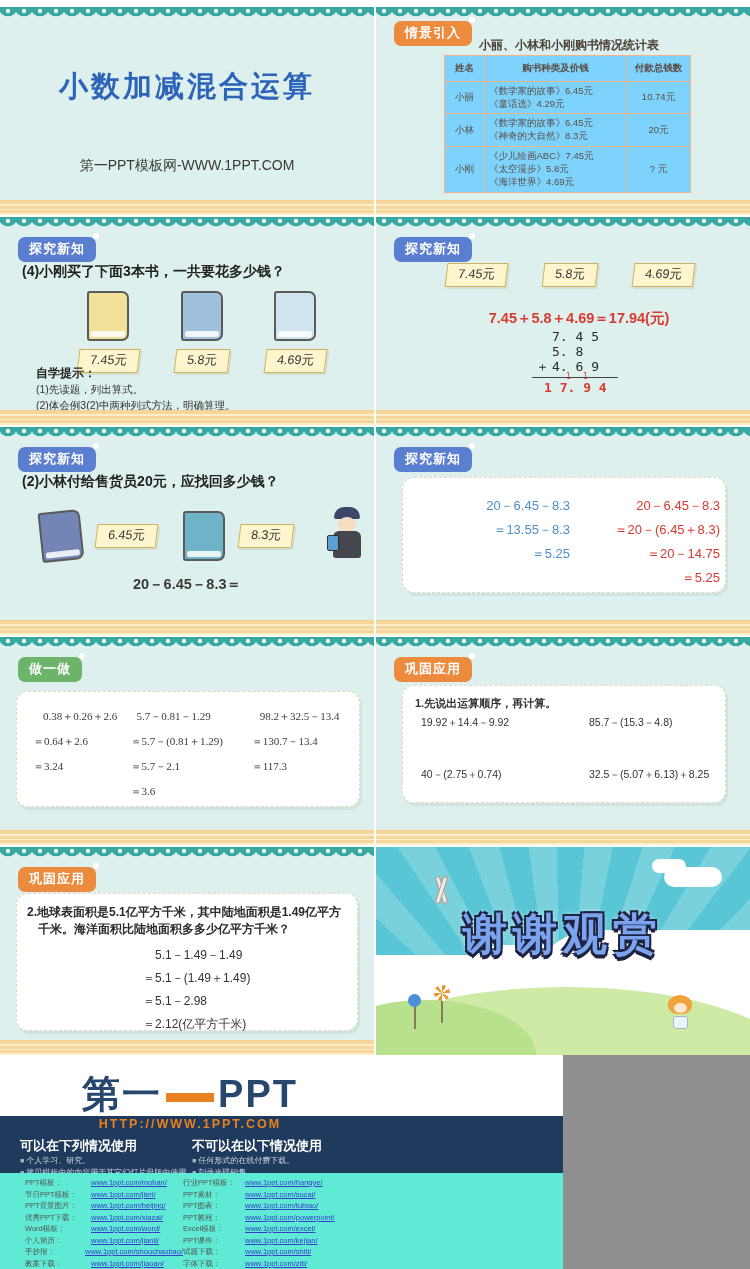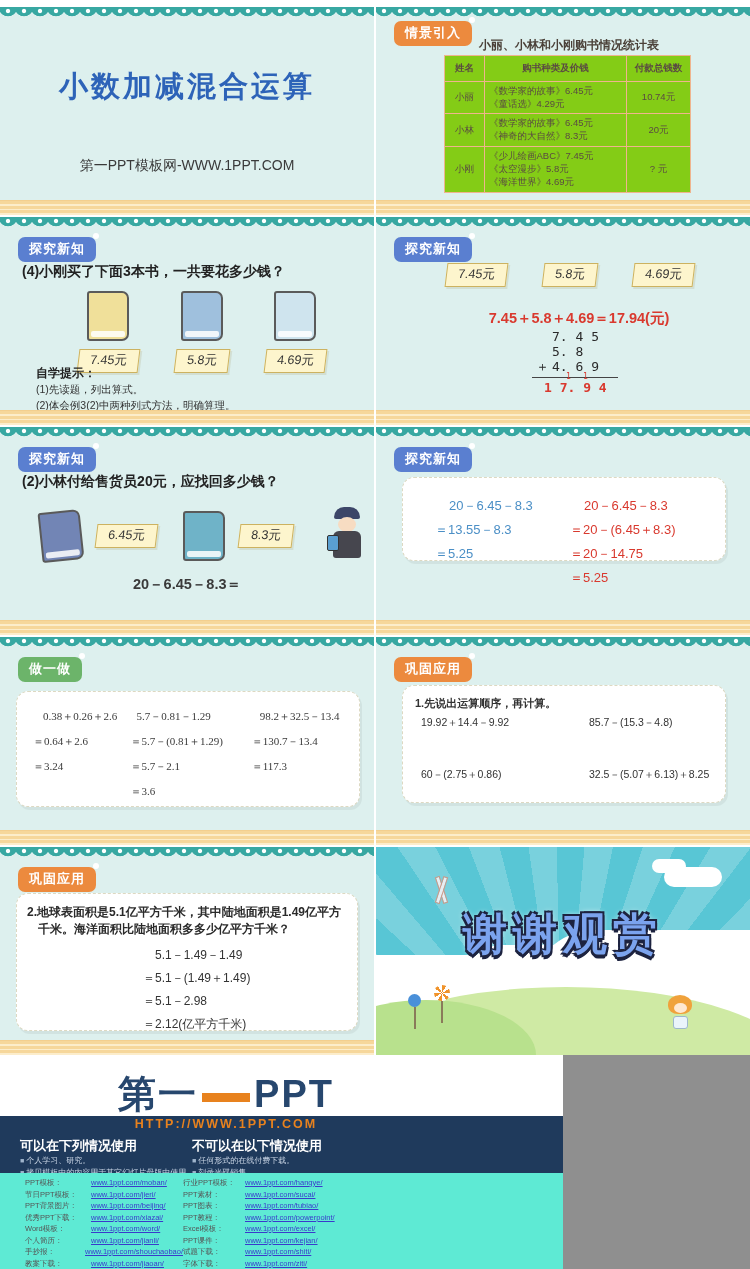--- a/index.html
+++ b/index.html
@@ -36,21 +36,21 @@
 
   .m-blue { color:#4b8fc6; } .m-red { color:#d9392e; } .m-dark { color:#3a3a3a; }
 
   
   .s1-title { margin-top:60px; text-align:center; font-size:29px; font-weight:bold; color:#2d63b8; letter-spacing:3px; }
   .s1-sub { margin-top:50px; text-align:center; font-size:14px; color:#3a3a3a; }
 
   
   .s2-title { position:absolute; left:68px; top:30px; width:250px; text-align:center; font-size:12px; font-weight:bold; color:#4a4038; }
   .ptable { position:absolute; left:68px; top:48px; border-collapse:collapse; font-size:9.5px; color:#5a4a42; }
-  .ptable th,.ptable td { border:1px solid #efb48e; background:#84cc16; padding:3px 4px; font-weight:normal; text-align:left; line-height:1.35; }
+  .ptable th,.ptable td { border:1px solid #efb48e; background:#7dd3fc; padding:3px 4px; font-weight:normal; text-align:left; line-height:1.35; }
   .ptable th { text-align:center; font-weight:bold; padding:6px 4px; }
   .ptable .c { text-align:center; }
   .ptable .col-name { width:40px; } .ptable .col-books { width:142px; } .ptable .col-total { width:64px; }
 
   
   .s3-q { position:absolute; left:22px; top:46px; font-size:14px; font-weight:600; color:#222; }
   .s3-books { position:absolute; left:78px; top:74px; display:flex; gap:36px; }
   .book-item { display:flex; flex-direction:column; align-items:center; gap:8px; }
   .s3-hint-t { position:absolute; left:36px; top:148px; font-size:12px; font-weight:bold; color:#222; }
   .s3-h1 { position:absolute; left:36px; top:166px; font-size:10.5px; color:#333; }
@@ -74,21 +74,21 @@
   .s5-expr { position:absolute; left:0; right:0; top:148px; text-align:center; font-size:14.5px; font-weight:600; }
   .boy { width:36px; height:58px; }
   .boy-hat { width:26px; height:12px; background:#3c4668; border-radius:10px 10px 2px 2px; margin:0 auto; }
   .boy-face { width:18px; height:15px; background:#f7dcc2; border-radius:50%; margin:-2px auto 0; }
   .boy-body { width:28px; height:27px; background:#46464e; border-radius:6px 6px 3px 3px; margin:-1px auto 0; position:relative; }
   .boy-book { position:absolute; left:-6px; top:4px; width:12px; height:16px; background:#5a9fd0; border:1px solid #333; border-radius:2px; }
 
   
   .mline { height:24px; line-height:24px; font-size:13px; white-space:nowrap; }
 
-  .s6-card { left:26px; top:50px; width:324px; height:84px; padding:16px 0 0 32px; display:flex; }
+  .s6-card { left:26px; top:50px; width:324px; height:116px; padding:16px 0 0 32px; display:flex;text-align:right; }
   .s6-colL { width:135px; } .s6-colR { width:150px; }
 
   .s7-card { left:16px; top:54px; width:344px; height:116px; padding:12px 0 0 10px; display:flex; }
   .s7-col { font-size:11px;font-family:Liberation Serif, serif; } .s7-col .mline { height:25px; line-height:25px; font-size:11px; }
   .s7-c1 { width:104px; padding-left:6px; } .s7-c2 { width:122px; } .s7-c3 { width:108px; }
 
   .s8-card { left:26px; top:48px; width:324px; height:118px; padding:10px 0 0 12px; }
   .s8-inst { font-size:11px; font-weight:600; color:#333; height:18px; }
   .s8-grid { display:grid; grid-template-columns:168px 1fr; row-gap:38px; margin-top:2px; }
   .s8-ex { font-size:10.5px; color:#333; padding-left:6px; white-space:nowrap; }
@@ -124,21 +124,21 @@
   .lo2 { width:16px; height:16px; background:repeating-conic-gradient(#f0932b 0 30deg,#fff 30deg 60deg); left:58px; bottom:54px; }
   .girl { position:absolute; left:292px; bottom:26px; z-index:6; }
   .girl-hair { width:24px; height:19px; background:#f0a23c; border-radius:50% 50% 42% 42%; }
   .girl-face { width:13px; height:10px; background:#ffe8d2; border-radius:50%; margin:-11px auto 0; }
   .girl-body { width:15px; height:13px; background:#eaf4fb; border:1px solid #9db8cc; margin:3px auto 0; border-radius:3px; }
 
   
   .footer { display:flex; height:214px; }
   .footer-left { width:563px; display:flex; flex-direction:column; background:#fff; }
   .footer-right { flex:1; background:#8f8f8f; }
-  .logo-area { height:91px; position:relative;margin-left:36px; }
+  .logo-area { height:91px; position:relative; }
   .logo-row { position:absolute; left:40px; top:14px; width:300px; display:flex; align-items:center; justify-content:center; }
   .logo-cn, .logo-en { font-size:38px; font-weight:bold; color:#27476e; letter-spacing:2px; }
   .logo-dash { width:48px; height:9px; background:#e8821e; margin:6px 4px 0; }
   .logo-url { position:absolute; left:40px; top:62px; width:300px; text-align:center; font-size:12.5px; font-weight:bold; color:#e8821e; letter-spacing:2px; }
   .navy { height:57px; background:#1f3a5c; display:flex; }
   .navy-col1 { margin-left:20px; width:168px; } .navy-col2 { margin-left:4px; width:220px; }
   .navy-title { color:#fff; font-size:13px; font-weight:bold; margin-top:21px; height:18px; }
   .navy-item { color:#c8d4e4; font-size:8px; line-height:12px; white-space:nowrap; }
   .navy-item .sq { color:#9fb4cc; margin-right:2px; font-size:7px; }
   .links { flex:1; background:#5eead4; display:flex; padding-top:4px; }
@@ -311,21 +311,21 @@
     </section>
 
     <section class="slide">
       <div class="scallop"></div>
       <div class="badge b-orange">巩固应用</div>
       <div class="card s8-card">
         <div class="s8-inst">1.先说出运算顺序，再计算。</div>
         <div class="s8-grid">
           <div class="s8-ex">19.92＋14.4－9.92</div>
           <div class="s8-ex">85.7－(15.3－4.8)</div>
-          <div class="s8-ex">60－(2.75＋0.86)</div>
+          <div class="s8-ex">40－(2.75＋0.74)</div>
           <div class="s8-ex">32.5－(5.07＋6.13)＋8.25</div>
         </div>
       </div>
       <div class="stripes"></div>
     </section>
 
     <section class="slide">
       <div class="scallop"></div>
       <div class="badge b-orange">巩固应用</div>
       <div class="card s9-card">

